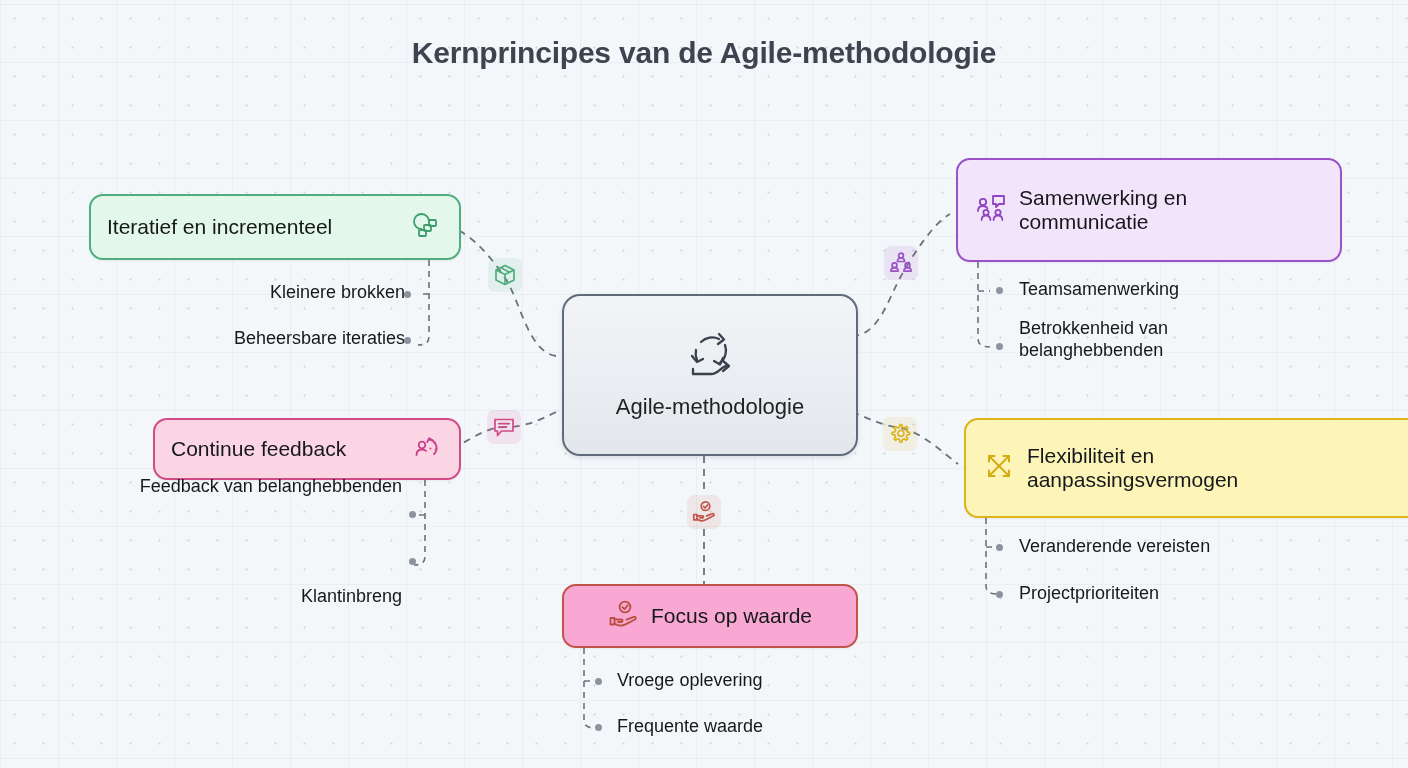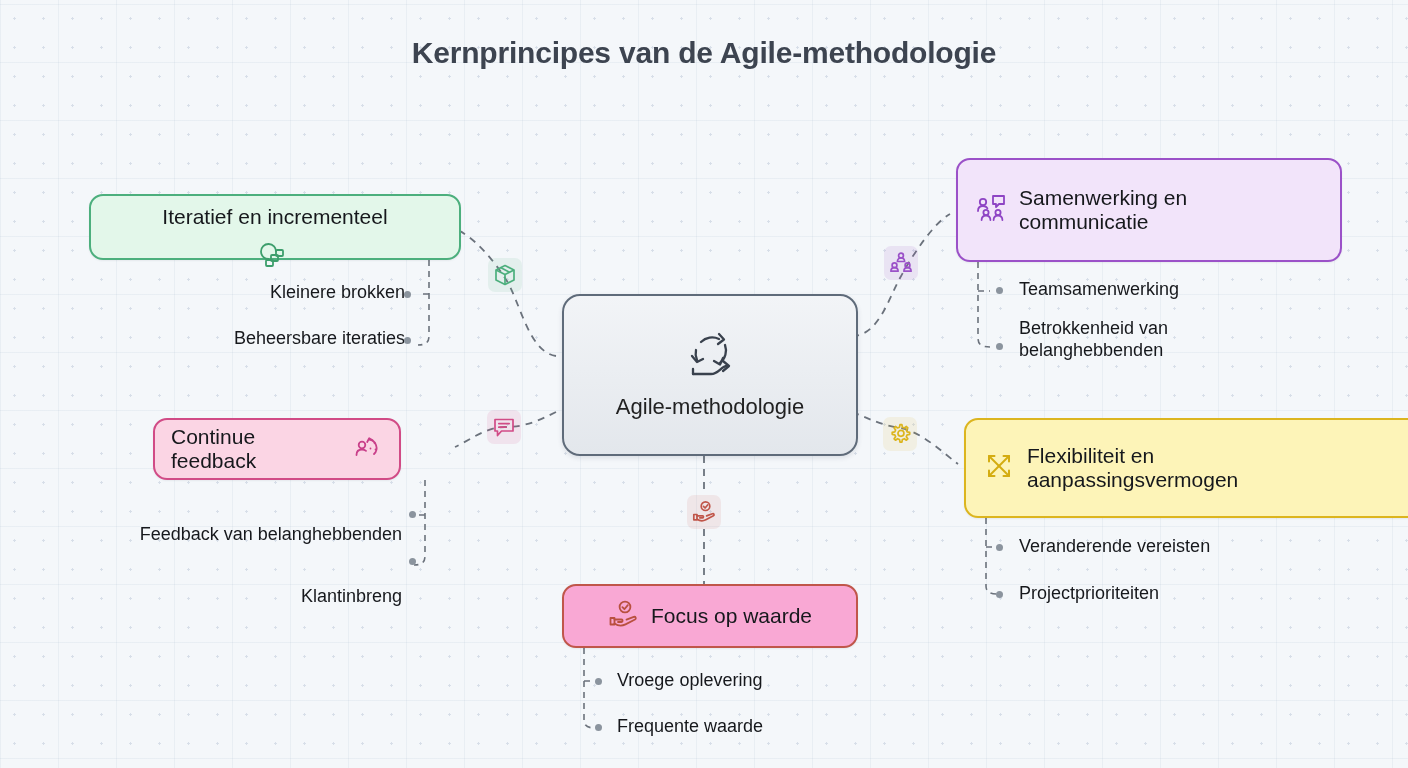--- a/index.html
+++ b/index.html
@@ -79,30 +79,29 @@
     gap: 6px;
     box-shadow: 0 2px 5px rgba(40,50,70,0.12);
   }
   #node-center .label { font-size: 22px; color: #222; }
 
   
   #node-iterative {
     left: 83px; top: 194px; width: 372px; height: 66px;
     background: #e3f7ea; border-color: #4caf7d;
     justify-content: space-between;
-    flex-direction: column;
   }
   
   #node-collab {
     left: 950px; top: 158px; width: 386px; height: 104px;
     background: #f2e4fa; border-color: #9b51c8;
   }
   
   #node-feedback {
-    left: 147px; top: 418px; width: 248px; height: 62px;
+    left: 147px; top: 418px; width: 308px; height: 62px;
     background: #fbd5e4; border-color: #d14b86;
     justify-content: space-between;
   }
   
   #node-flex {
     left: 958px; top: 418px; width: 504px; height: 100px;
     background: #fdf4b8; border-color: #dcb51e;
   }
   
   #node-value {
@@ -264,21 +263,21 @@
         <path d="M3.5,23 C3.5,19 6,17.5 9,17.5 C10.6,17.5 12,17.9 13,18.8"></path>
         <path d="M16,7.5 A8.5,8.5 0 0,1 21,22"></path>
         <path d="M14.2,10 L16.2,6.2 L19.6,8.2"></path>
         <circle cx="21.5" cy="11" r="0.9" fill="#c9408a" stroke="none"></circle>
         <circle cx="17.5" cy="16.5" r="0.9" fill="#c9408a" stroke="none"></circle>
         <circle cx="22.5" cy="17.5" r="0.9" fill="#c9408a" stroke="none"></circle>
       </g>
     </svg>
   </span>
 </div>
-<div class="sub-item right-align" style="left:20px; top:524px; width:382px;text-align:right;">Feedback van belanghebbenden</div>
+<div class="sub-item right-align" style="left:20px; top:476px; width:382px;text-align:right;">Feedback van belanghebbenden</div>
 <div class="bullet" style="left:409px; top:511px;"></div>
 <div class="sub-item right-align" style="left:120px; top:549px; width:282px;margin-top:37px;">Klantinbreng</div>
 <div class="bullet" style="left:409px; top:558px;"></div>
 
 <div class="edge-icon" id="edge-icon-message">
   <svg width="24" height="24" viewBox="0 0 24 24">
     <g fill="none" stroke="#d14b86" stroke-width="1.7" stroke-linecap="round" stroke-linejoin="round">
       <path d="M3,4.5 L21,4.5 L21,16 L9.5,16 L5.5,20.5 L5.5,16 L3,16 Z"></path>
       <path d="M6.8,8.6 L17.2,8.6"></path>
       <path d="M6.8,12.2 L14,12.2"></path>

